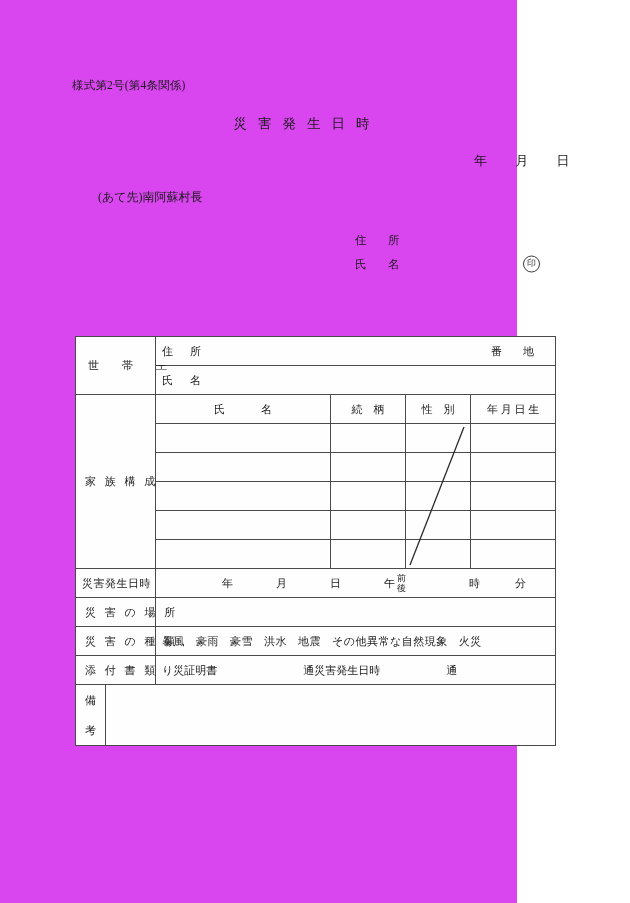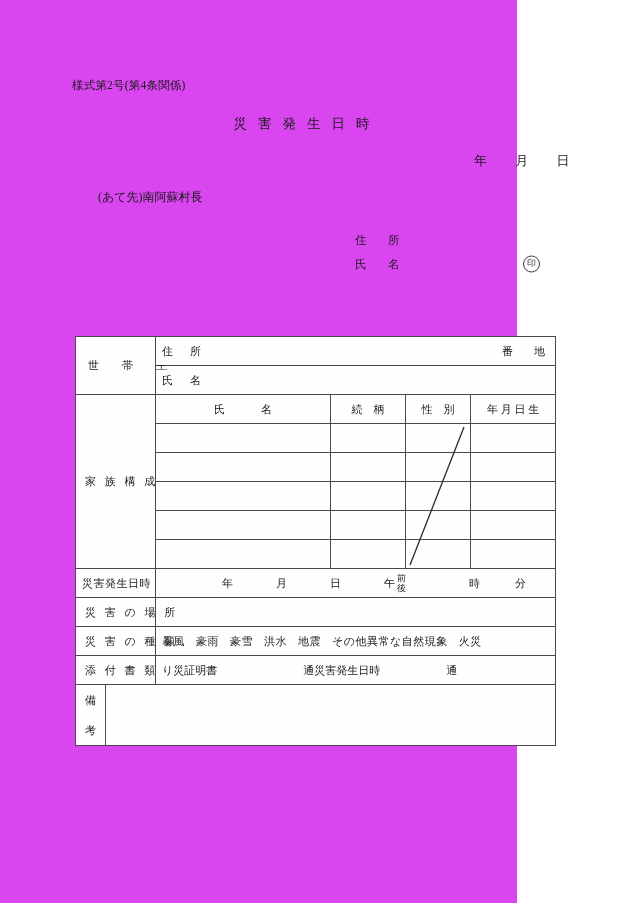--- a/index.html
+++ b/index.html
@@ -113,21 +113,21 @@
     text-align: center;
     white-space: nowrap;
   }
   .spread { letter-spacing: 6px; text-indent: 6px; }
   .spread-sm { letter-spacing: 3px; text-indent: 3px; }
   .tight { letter-spacing: 0.5px; text-align: right; }
 
   .addr-cell { position: relative; }
   .addr-cell .banchi {
     position: absolute;
-    right: 5px; top: 50%;
+    right: 16px; top: 50%;
     transform: translateY(-50%);
     letter-spacing: 5px;
   }
 
   .colhead { text-align: center; white-space: nowrap; }
   .name-head {
     display: flex;
     justify-content: space-around;
     padding: 0 34px;
   }

